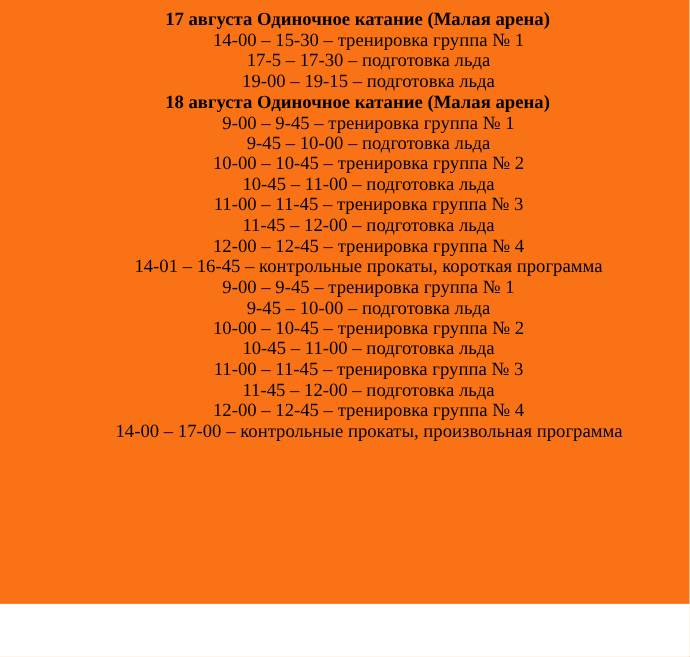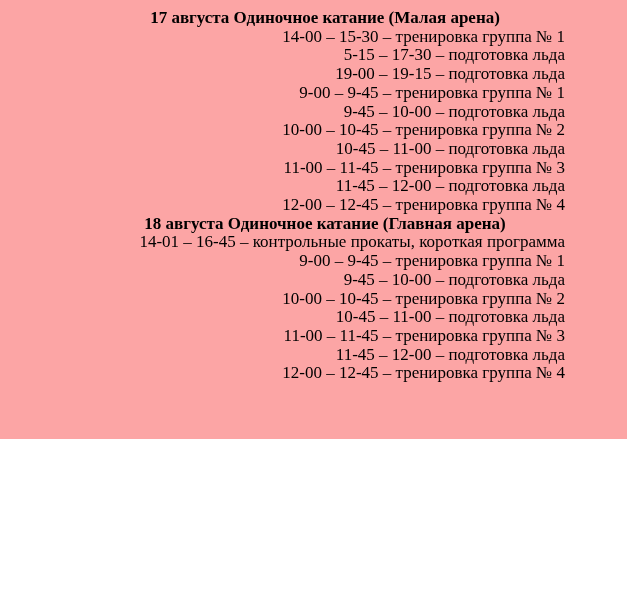--- a/index.html
+++ b/index.html
@@ -7,62 +7,63 @@
     padding: 0;
     background: #ffffff;
   }
   body {
     width: 627px;
     height: 597px;
     overflow: hidden;
   }
   .page {
     width: 627px;
-    height: 439px;
-    background: #fca5a5;
+    height: 549px;
+    background: #f97316;
     box-sizing: border-box;
   }
   .content {
     box-sizing: border-box;
     padding: 9px 62px 0 85px;
     font-family: "Liberation Serif", "DejaVu Serif", serif;
     font-size: 17px;
     line-height: 18.7px;
     color: #000000;
   }
   .section-heading {
     font-weight: bold;
     text-align: center;
     white-space: nowrap;
   }
   .schedule-line {
-    text-align: right;
+    text-align: center;
     white-space: nowrap;
     margin-left: 20px;
   }
 </style>
 </head>
 <body>
 
 <div class="page">
   <div class="content" id="schedule-content">
       <div class="section-heading">17 августа Одиночное катание (Малая арена)</div>
       <div class="schedule-line">14-00 – 15-30 – тренировка группа № 1</div>
-      <div class="schedule-line">5-15 – 17-30 – подготовка льда</div>
+      <div class="schedule-line">17-5 – 17-30 – подготовка льда</div>
       <div class="schedule-line">19-00 – 19-15 – подготовка льда</div>
+      <div class="section-heading">18 августа Одиночное катание (Малая арена)</div>
       <div class="schedule-line">9-00 – 9-45 – тренировка группа № 1</div>
       <div class="schedule-line">9-45 – 10-00 – подготовка льда</div>
       <div class="schedule-line">10-00 – 10-45 – тренировка группа № 2</div>
       <div class="schedule-line">10-45 – 11-00 – подготовка льда</div>
       <div class="schedule-line">11-00 – 11-45 – тренировка группа № 3</div>
       <div class="schedule-line">11-45 – 12-00 – подготовка льда</div>
       <div class="schedule-line">12-00 – 12-45 – тренировка группа № 4</div>
-      <div class="section-heading">18 августа Одиночное катание (Главная арена)</div>
       <div class="schedule-line">14-01 – 16-45 – контрольные прокаты, короткая программа</div>
       <div class="schedule-line">9-00 – 9-45 – тренировка группа № 1</div>
       <div class="schedule-line">9-45 – 10-00 – подготовка льда</div>
       <div class="schedule-line">10-00 – 10-45 – тренировка группа № 2</div>
       <div class="schedule-line">10-45 – 11-00 – подготовка льда</div>
       <div class="schedule-line">11-00 – 11-45 – тренировка группа № 3</div>
       <div class="schedule-line">11-45 – 12-00 – подготовка льда</div>
       <div class="schedule-line">12-00 – 12-45 – тренировка группа № 4</div>
+      <div class="schedule-line">14-00 – 17-00 – контрольные прокаты, произвольная программа</div>
     </div>
 </div>
 
 </body></html>

